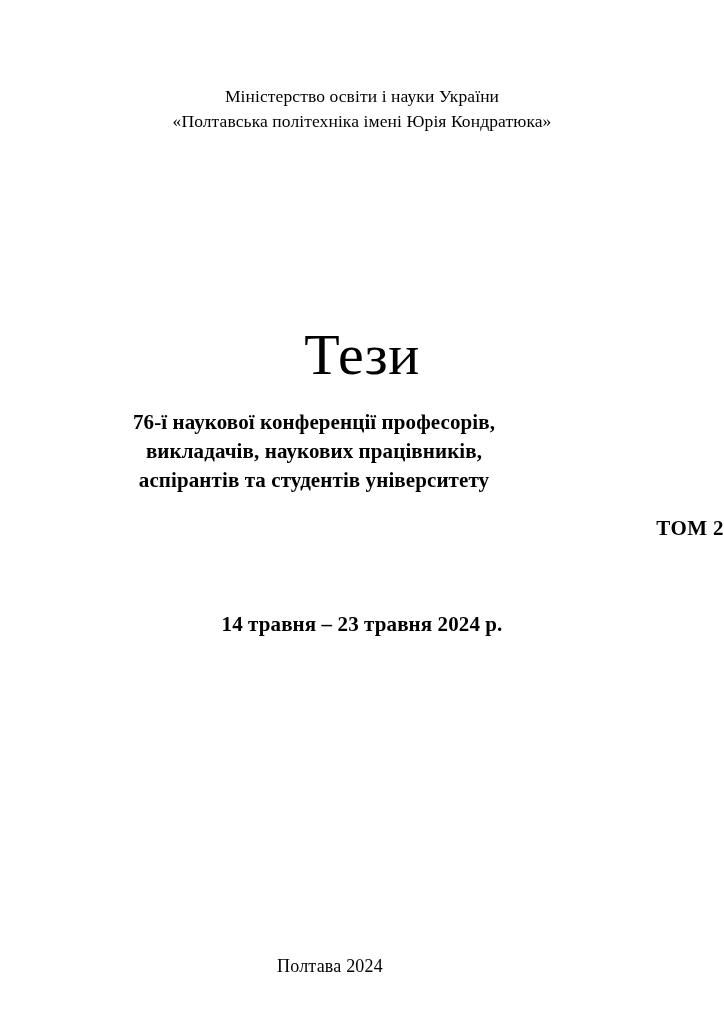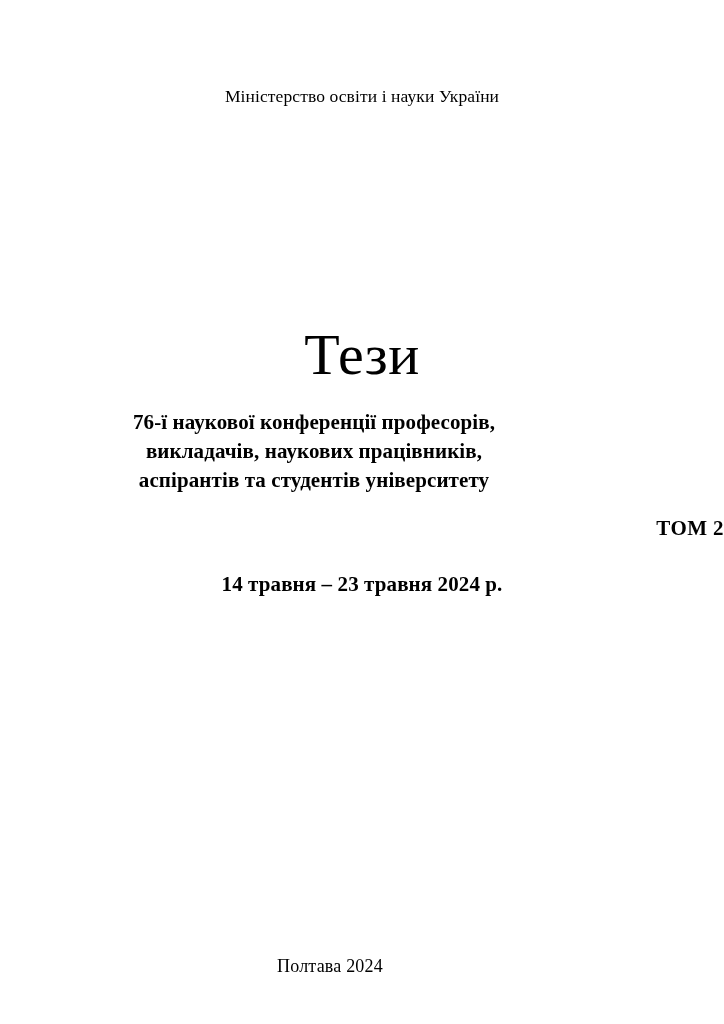--- a/index.html
+++ b/index.html
@@ -76,20 +76,21 @@
     top: 570px;
     left: 0;
     width: 724px;
     text-align: center;
   }
   .dates-text {
     font-size: 21px;
     line-height: 29px;
     font-weight: bold;
     letter-spacing: 0.1px;
+    margin-top: 40px;
   }
   .footer-block {
     position: absolute;
     top: 954px;
     left: 0;
     width: 660px;
     text-align: center;
   }
   .footer-text {
     font-size: 18px;
@@ -97,20 +98,21 @@
     letter-spacing: 0.2px;
   }
 </style>
 </head>
 <body>
 
 <div class="page">
 
   <div class="header-block">
     <div class="header-line">Міністерство освіти і науки України</div>
+    <div class="header-line">«Полтавська політехніка імені Юрія Кондратюка»</div>
   </div>
 
   <div class="title-block">
     <div class="main-title">Тези</div>
   </div>
 
   <div class="subtitle-block">
     <div class="subtitle-line">76-ї наукової конференції професорів,</div>
     <div class="subtitle-line">викладачів, наукових працівників,</div>
     <div class="subtitle-line">аспірантів та студентів університету</div>

